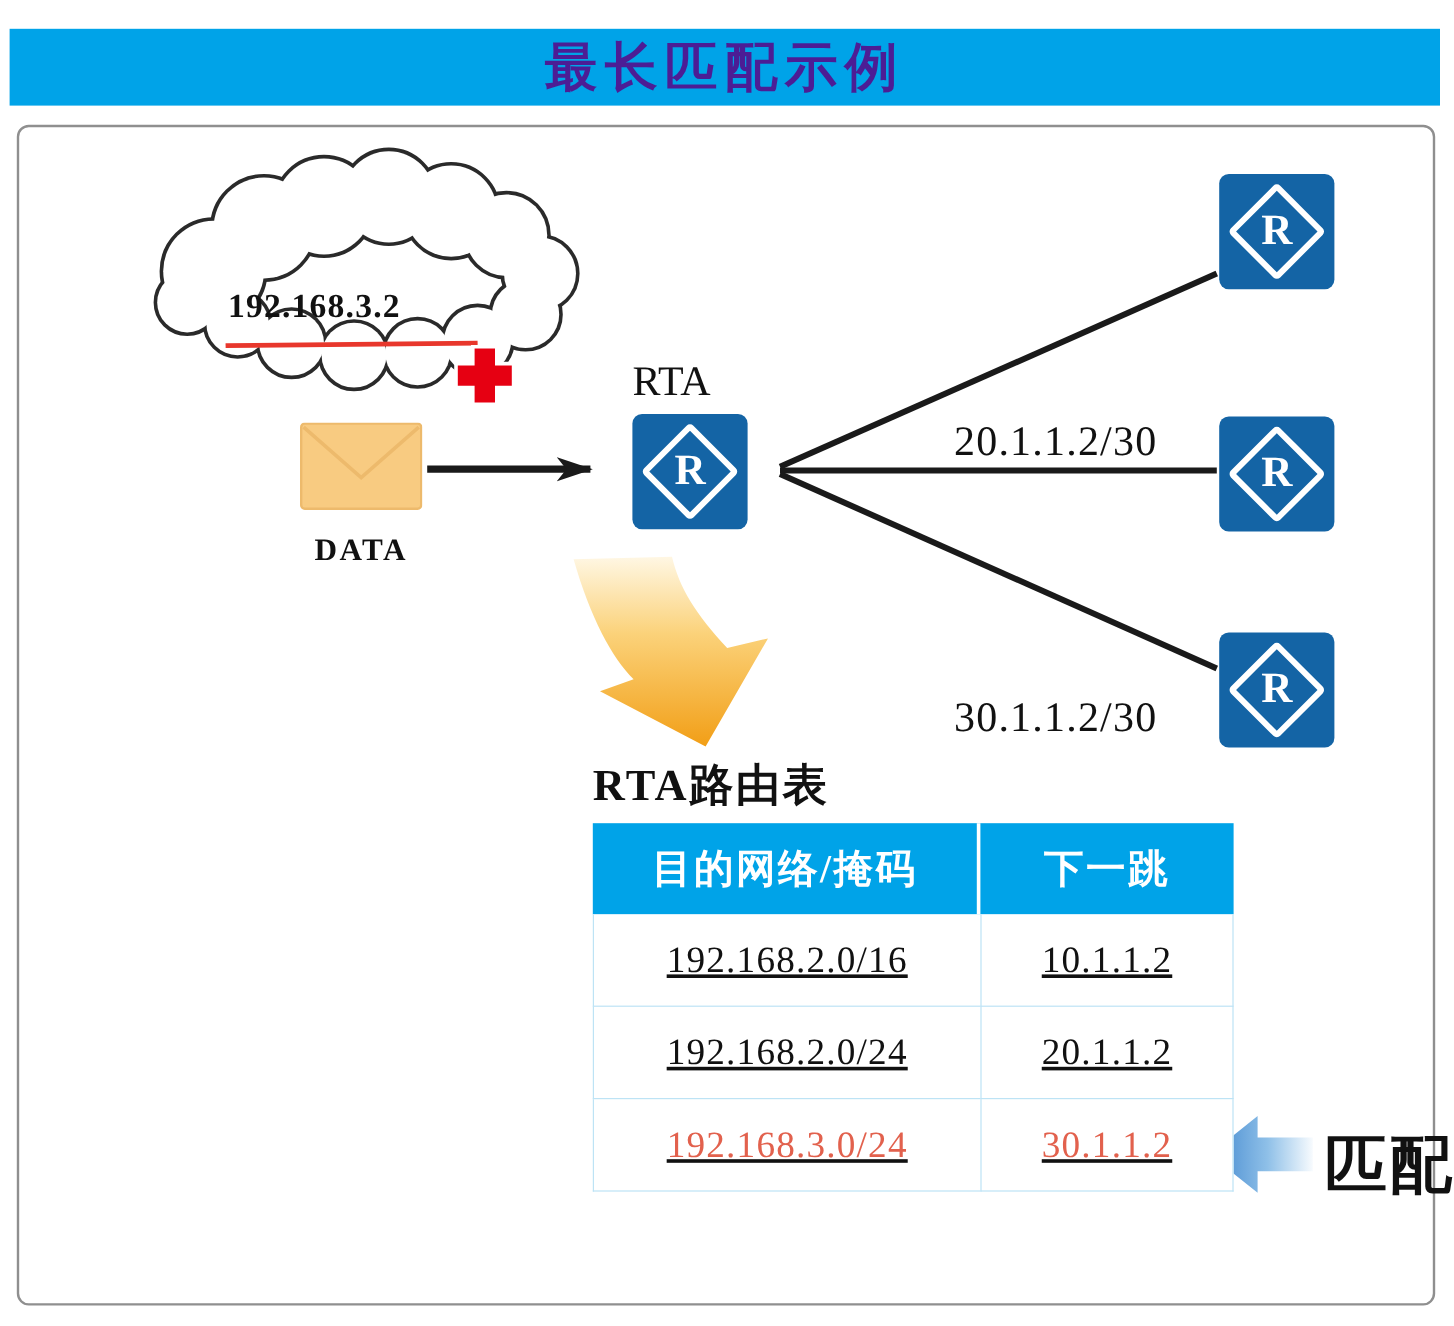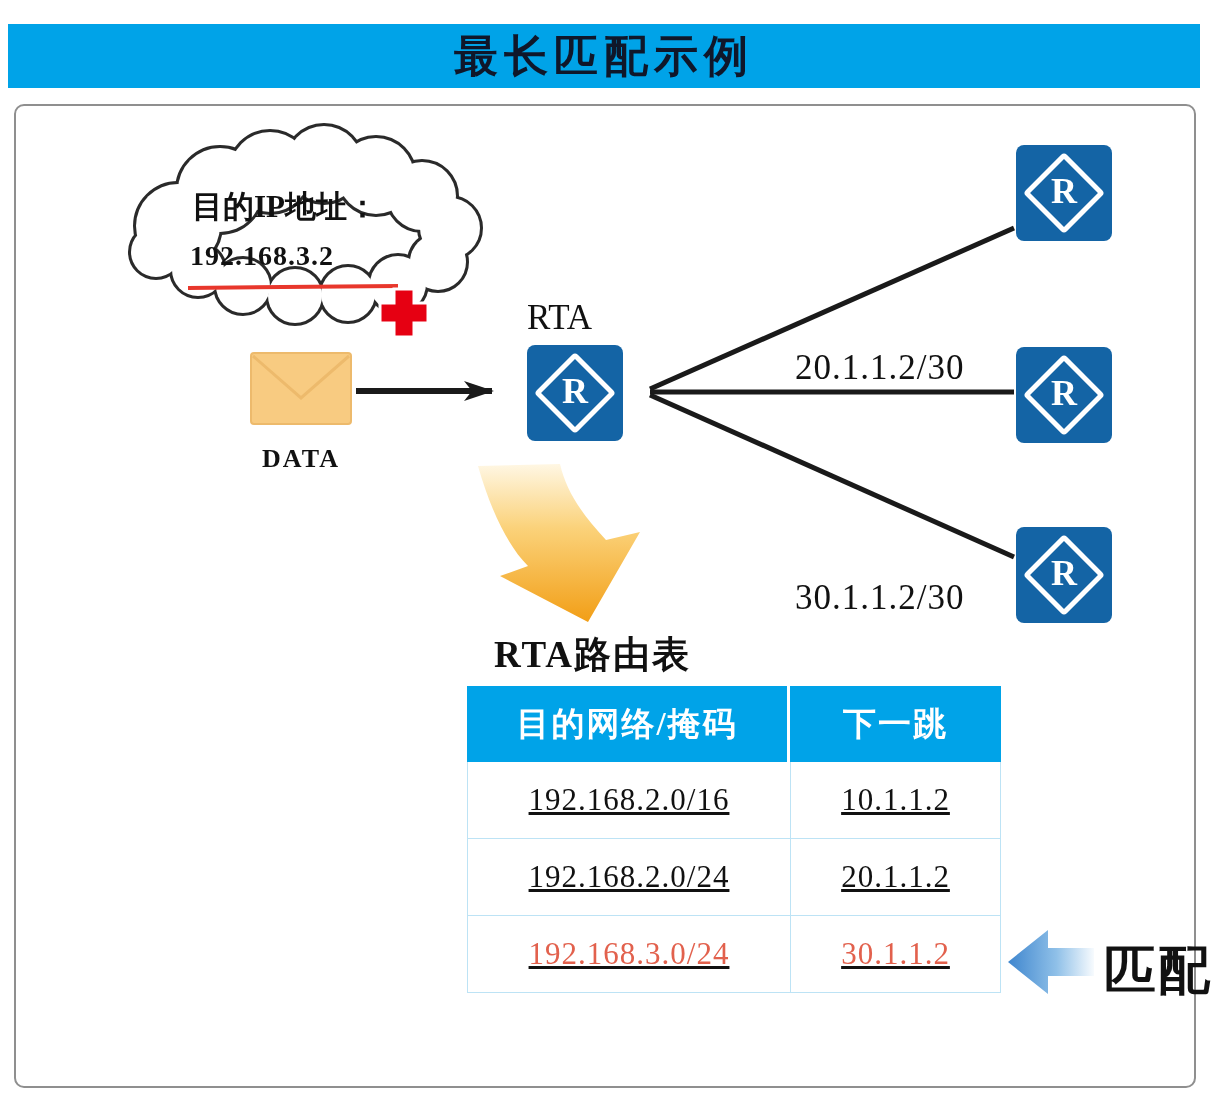--- a/index.html
+++ b/index.html
@@ -15,21 +15,21 @@
   body{background:#fff;}
   .canvas{
     position:relative;width:1212px;height:1105px;background:#ffffff;overflow:hidden;
     font-family:"Liberation Serif","DejaVu Serif",serif;color:#111;
   }
   .header-bar{
     position:absolute;left:8px;top:24px;width:1192px;height:64px;
     background:var(--header-blue);display:flex;align-items:center;justify-content:center;
     z-index:3;
   }
-  .header-bar .title{color:#0f172a;font-size:44px;font-weight:bold;letter-spacing:6px;}
+  .header-bar .title{color:#4c1d95;font-size:44px;font-weight:bold;letter-spacing:6px;}
   .panel{
     position:absolute;left:14px;top:104px;width:1182px;height:984px;
     border:2px solid #8f8f8f;border-radius:10px;background:#fff;z-index:0;
   }
   .overlay{position:absolute;left:0;top:0;width:1212px;height:1105px;z-index:1;pointer-events:none;}
   .txt{position:absolute;z-index:3;}
   .cloud-l1{left:192px;top:186px;font-size:31px;font-weight:bold;}
   .cloud-l2{left:190px;top:240px;font-size:28px;font-weight:bold;letter-spacing:1px;}
   .envelope{position:absolute;left:250px;top:352px;width:102px;height:73px;z-index:2;}
   .data-label{left:250px;top:444px;width:102px;text-align:center;font-size:26px;font-weight:bold;letter-spacing:2px;}
@@ -45,21 +45,21 @@
   }
   .rta-router{left:527px;top:345px;}
   .router-1{left:1016px;top:145px;}
   .router-2{left:1016px;top:347px;}
   .router-3{left:1016px;top:527px;}
   .link-label{font-size:35px;letter-spacing:1px;color:#111;}
   .link-label-1{left:795px;top:168px;}
   .link-label-2{left:795px;top:348px;}
   .link-label-3{left:795px;top:578px;}
   .table-title{left:482px;top:630px;font-size:37px;font-weight:bold;letter-spacing:2px;margin-left:12px;}
-  .rtable{position:absolute;left:467px;top:686px;width:534px;z-index:2;}
+  .rtable{position:absolute;left:494px;top:686px;width:534px;z-index:2;}
   .rtable .hd{display:grid;grid-template-columns:323px 211px;height:76px;background:var(--header-blue);}
   .rtable .hd .th{display:flex;align-items:center;justify-content:center;color:#fff;font-size:33px;font-weight:bold;letter-spacing:2px;}
   .rtable .hd .th:first-child{border-right:3px solid #fff;}
   .rtable .row{display:grid;grid-template-columns:323px 211px;height:77px;background:#fff;font-size:31px;letter-spacing:1px;text-decoration:underline;}
   .rtable .row .td{
     display:flex;align-items:center;justify-content:center;
     border-left:1px solid var(--table-border);border-bottom:1px solid var(--table-border);
   }
   .rtable .row .td:last-child{border-right:1px solid var(--table-border);}
   .rtable .row.hl .td{color:var(--highlight-red);}
@@ -138,21 +138,20 @@
 
     <line x1="188" y1="288" x2="398" y2="286" stroke="#E8372C" stroke-width="4"></line>
 
     <path d="M394,289 L414,289 L414,303 L428,303 L428,323 L414,323 L414,337 L394,337 L394,323 L380,323 L380,303 L394,303 Z" fill="#E60012" stroke="#ffffff" stroke-width="3"></path>
 
     <path d="M478,466 C492,515 510,548 528,566 L500,576 L588,622 L640,532 L606,540 C580,512 566,490 560,464 Z" fill="url(#og)"></path>
 
     <polygon points="1008,962 1048,930 1048,948 1094,948 1094,976 1048,976 1048,994" fill="url(#mg)"></polygon>
   </svg>
 
-  <div class="txt cloud-l1">目的IP地址：</div>
   <div class="txt cloud-l2">192.168.3.2</div>
 
   <div class="envelope">
     <svg width="102" height="73" viewBox="0 0 102 73">
       <rect x="1" y="1" width="100" height="71" rx="3" fill="#F8CB81" stroke="#EDBA6C" stroke-width="2"></rect>
       <path d="M3,4 L51,46 L99,4" fill="none" stroke="#EDBA6C" stroke-width="3"></path>
     </svg>
   </div>
   <div class="txt data-label">DATA</div>
 

